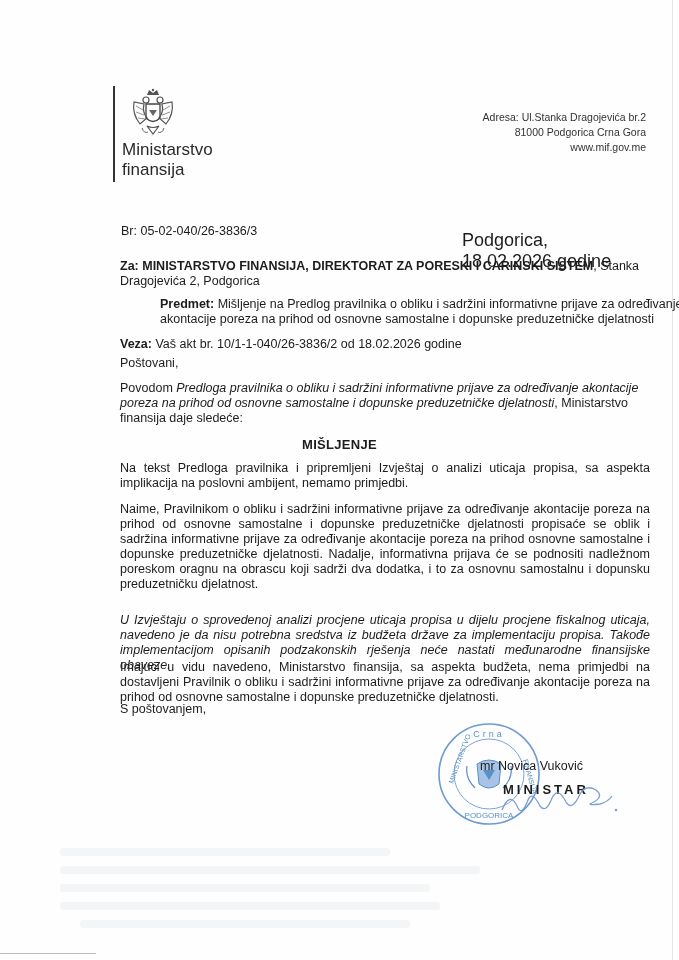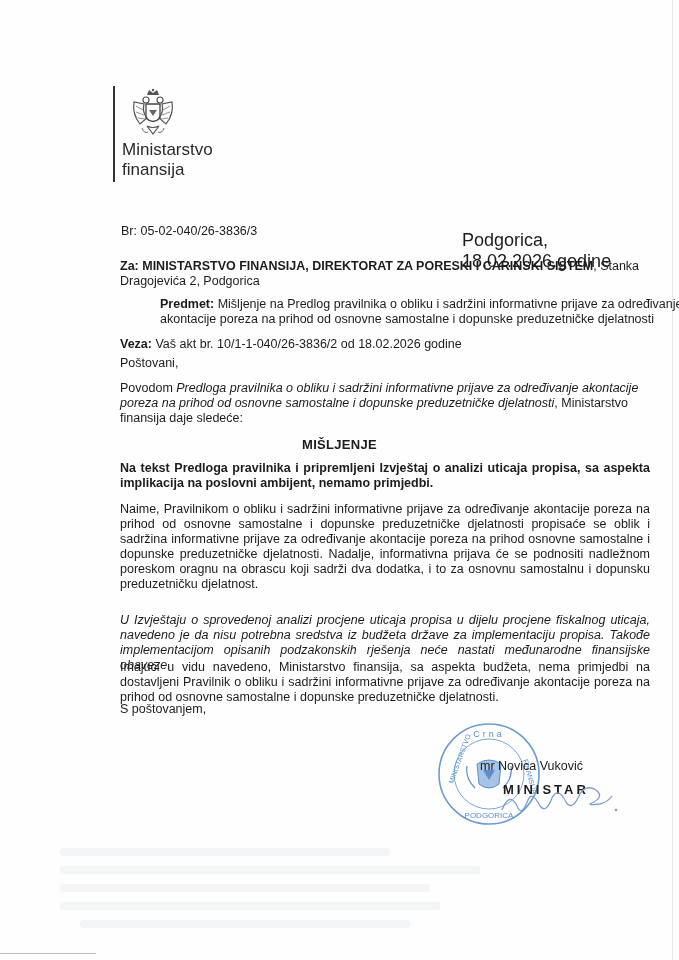--- a/index.html
+++ b/index.html
@@ -91,21 +91,21 @@
     .povodom { top: 372px; }
     .heading {
       position: absolute;
       left: 0; width: 679px;
       top: 437px;
       text-align: center;
       font-weight: bold;
       font-size: 13px;
       letter-spacing: 0.3px;
     }
-    .p1 { top: 461px; font-weight: bold; }
+    .p1 { top: 461px; }
     .p2 { top: 502px; }
     .p3 { top: 613px; font-style: italic; }
     .p4 { top: 660px; }
     .closing { top: 702px; }
     
     .sig-title {
       position: absolute;
       left: 503px; top: 744px;
       font-size: 13px;
       font-weight: bold;
@@ -168,20 +168,25 @@
 
       <path d="M17 38 L23 46 L29 38 Q23 41 17 38 Z" fill="none" stroke="#555" stroke-width="1.2"></path>
       <path d="M12 40 Q14 46 18 44 M34 40 Q32 46 28 44" fill="none" stroke="#666" stroke-width="1"></path>
     </svg>
   </div>
   <div class="ministry-name">
     <div>Ministarstvo</div>
     <div>finansija</div>
   </div>
 
+  <div class="address">
+    <div>Adresa: Ul.Stanka Dragojevića br.2</div>
+    <div>81000 Podgorica Crna Gora</div>
+    <div>www.mif.gov.me</div>
+  </div>
 
   <div class="ref">Br: 05-02-040/26-3836/3</div>
   <div class="date">Podgorica, 18.02.2026.godine</div>
 
   <div class="text za">
     <span class="b">Za:</span>
     <span class="b">MINISTARSTVO FINANSIJA, DIREKTORAT ZA PORESKI I CARINSKI SISTEM</span><span>, Stanka Dragojevića 2, Podgorica</span>
   </div>
 
   <div class="text predmet">

